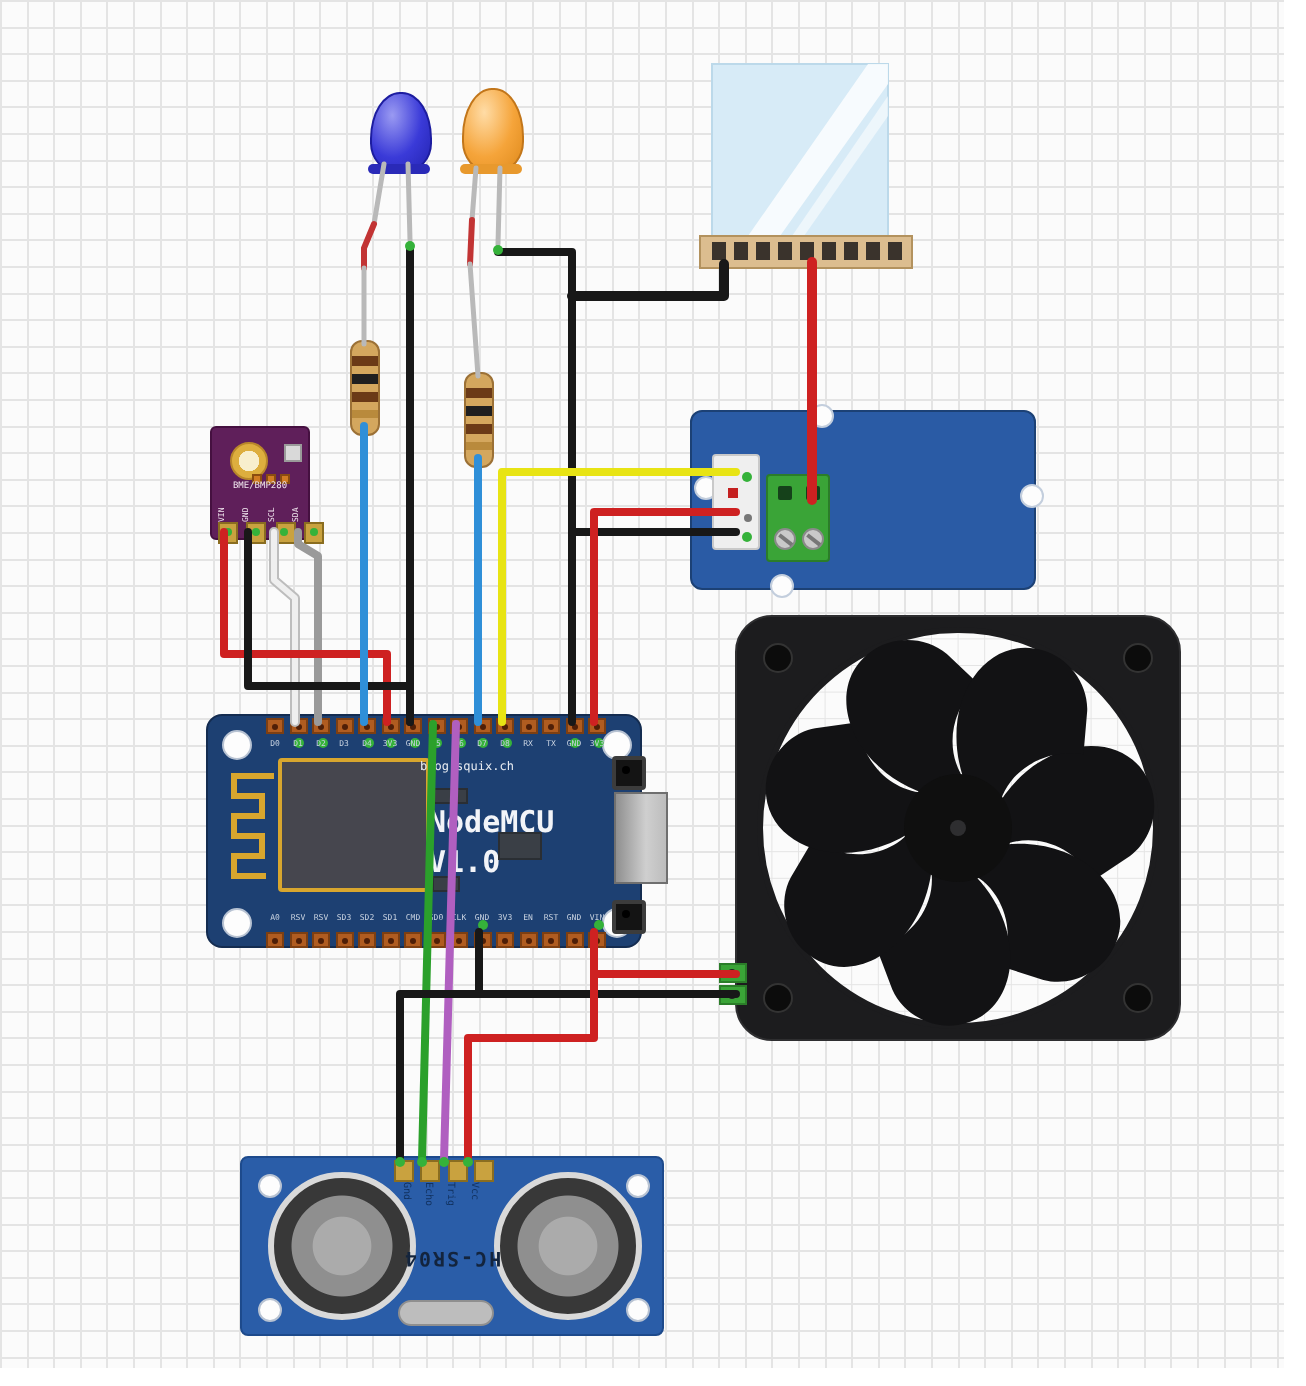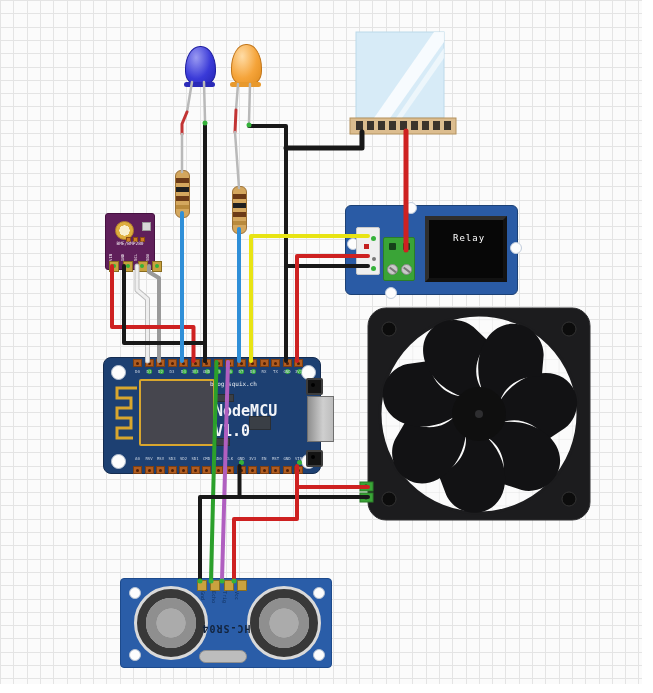--- a/index.html
+++ b/index.html
@@ -207,23 +207,20 @@
       <span class="abs gdot" style="top:8px"></span>
       <span class="abs rsq"></span>
       <span class="abs hdot"></span>
       <span class="abs gdot" style="top:38px"></span>
     </div>
     <div class="abs term">
       <span class="abs thole" style="left:5px"></span>
       <span class="abs thole" style="left:19px"></span>
       <span class="abs screw" style="left:3px"></span>
       <span class="abs screw" style="left:17px"></span>
-    </div>
-    <div class="abs rbox">
-      <span class="abs rlbl">Relay</span>
     </div>
   </div>
 
   <div class="board" id="hcsr04">
     <div class="abs hole" style="left:8px;top:8px"></div>
     <div class="abs hole" style="left:192px;top:8px"></div>
     <div class="abs hole" style="left:8px;top:70px"></div>
     <div class="abs hole" style="left:192px;top:70px"></div>
     <div class="abs transducer" style="left:13px;top:7px"></div>
     <div class="abs transducer" style="left:126px;top:7px"></div>

